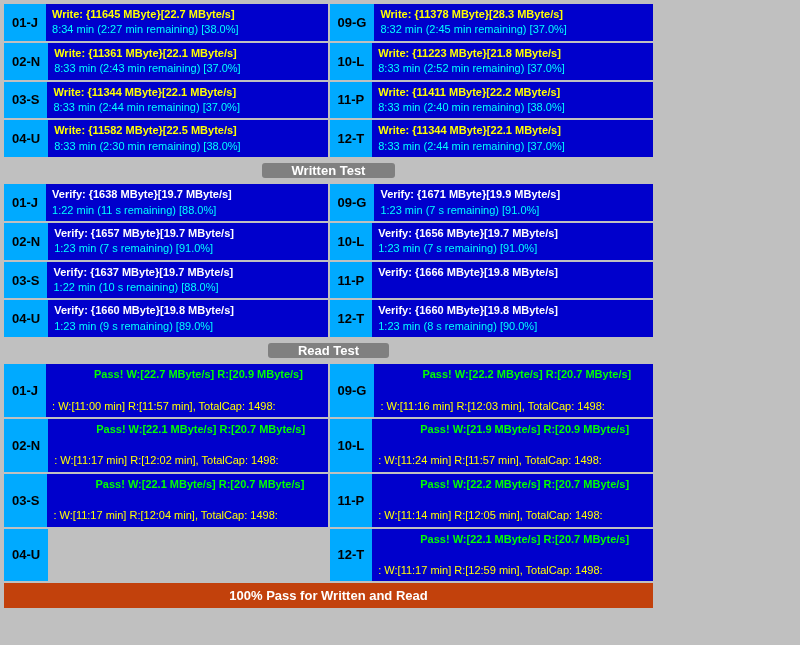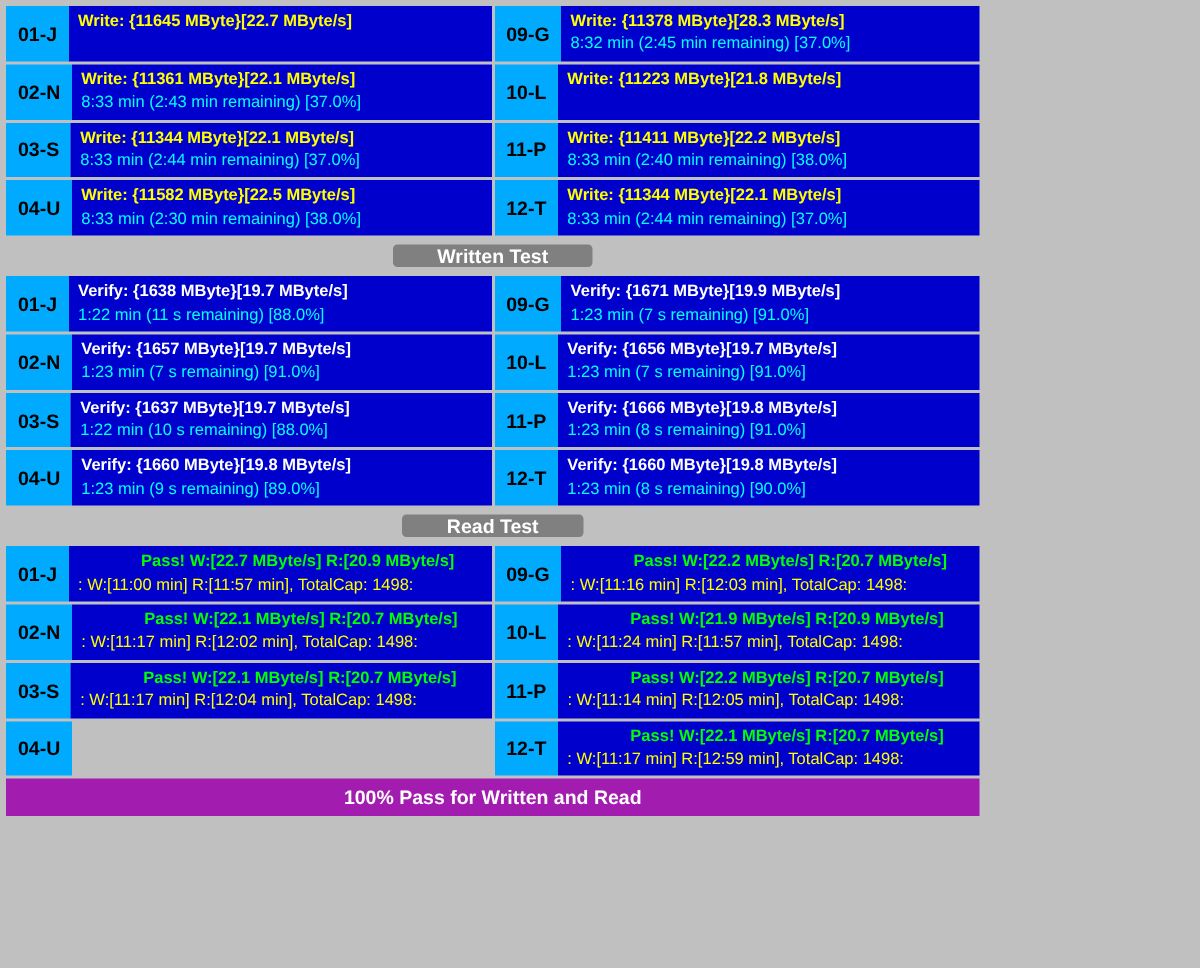--- a/index.html
+++ b/index.html
@@ -78,62 +78,65 @@
       color: #00ffff;
     }
     
     .cell-content.pass .line1 {
       color: #00ff00;
       font-weight: bold;
       margin-left: 42px;
     }
     .cell-content.pass .line2 {
       color: #ffff00;
+      margin-top: 16px;
     }
     .footer-bar {
-      background: #a21caf;
+      background: #c2410c;
       color: #fff;
       text-align: center;
       padding: 5px;
       font-size: 13px;
       font-weight: bold;
       margin-top: 2px;
     }
   </style>
 </head>
 <body>
 
 <div class="main-container">
 
   <div class="section">
     <div class="grid-2col" id="write-grid">
         <div class="cell-row">
           <div class="cell-id">01-J</div>
           <div class="cell-content">
             <div class="line1">Write: {11645 MByte}[22.7 MByte/s]</div>
+            <div class="line2">8:34 min (2:27 min remaining)  [38.0%]</div>
           </div>
         </div>
         <div class="cell-row">
           <div class="cell-id">09-G</div>
           <div class="cell-content">
             <div class="line1">Write: {11378 MByte}[28.3 MByte/s]</div>
             <div class="line2">8:32 min (2:45 min remaining)  [37.0%]</div>
           </div>
         </div>
         <div class="cell-row">
           <div class="cell-id">02-N</div>
           <div class="cell-content">
             <div class="line1">Write: {11361 MByte}[22.1 MByte/s]</div>
             <div class="line2">8:33 min (2:43 min remaining)  [37.0%]</div>
           </div>
         </div>
         <div class="cell-row">
           <div class="cell-id">10-L</div>
           <div class="cell-content">
             <div class="line1">Write: {11223 MByte}[21.8 MByte/s]</div>
+            <div class="line2">8:33 min (2:52 min remaining)  [37.0%]</div>
           </div>
         </div>
         <div class="cell-row">
           <div class="cell-id">03-S</div>
           <div class="cell-content">
             <div class="line1">Write: {11344 MByte}[22.1 MByte/s]</div>
             <div class="line2">8:33 min (2:44 min remaining)  [37.0%]</div>
           </div>
         </div>
         <div class="cell-row">
@@ -198,21 +201,20 @@
           <div class="cell-id">03-S</div>
           <div class="cell-content verify">
             <div class="line1">Verify: {1637 MByte}[19.7 MByte/s]</div>
             <div class="line2">1:22 min (10 s remaining)  [88.0%]</div>
           </div>
         </div>
         <div class="cell-row">
           <div class="cell-id">11-P</div>
           <div class="cell-content verify">
             <div class="line1">Verify: {1666 MByte}[19.8 MByte/s]</div>
-            <div class="line2">1:23 min (8 s remaining)  [91.0%]</div>
           </div>
         </div>
         <div class="cell-row">
           <div class="cell-id">04-U</div>
           <div class="cell-content verify">
             <div class="line1">Verify: {1660 MByte}[19.8 MByte/s]</div>
             <div class="line2">1:23 min (9 s remaining)  [89.0%]</div>
           </div>
         </div>
         <div class="cell-row">

